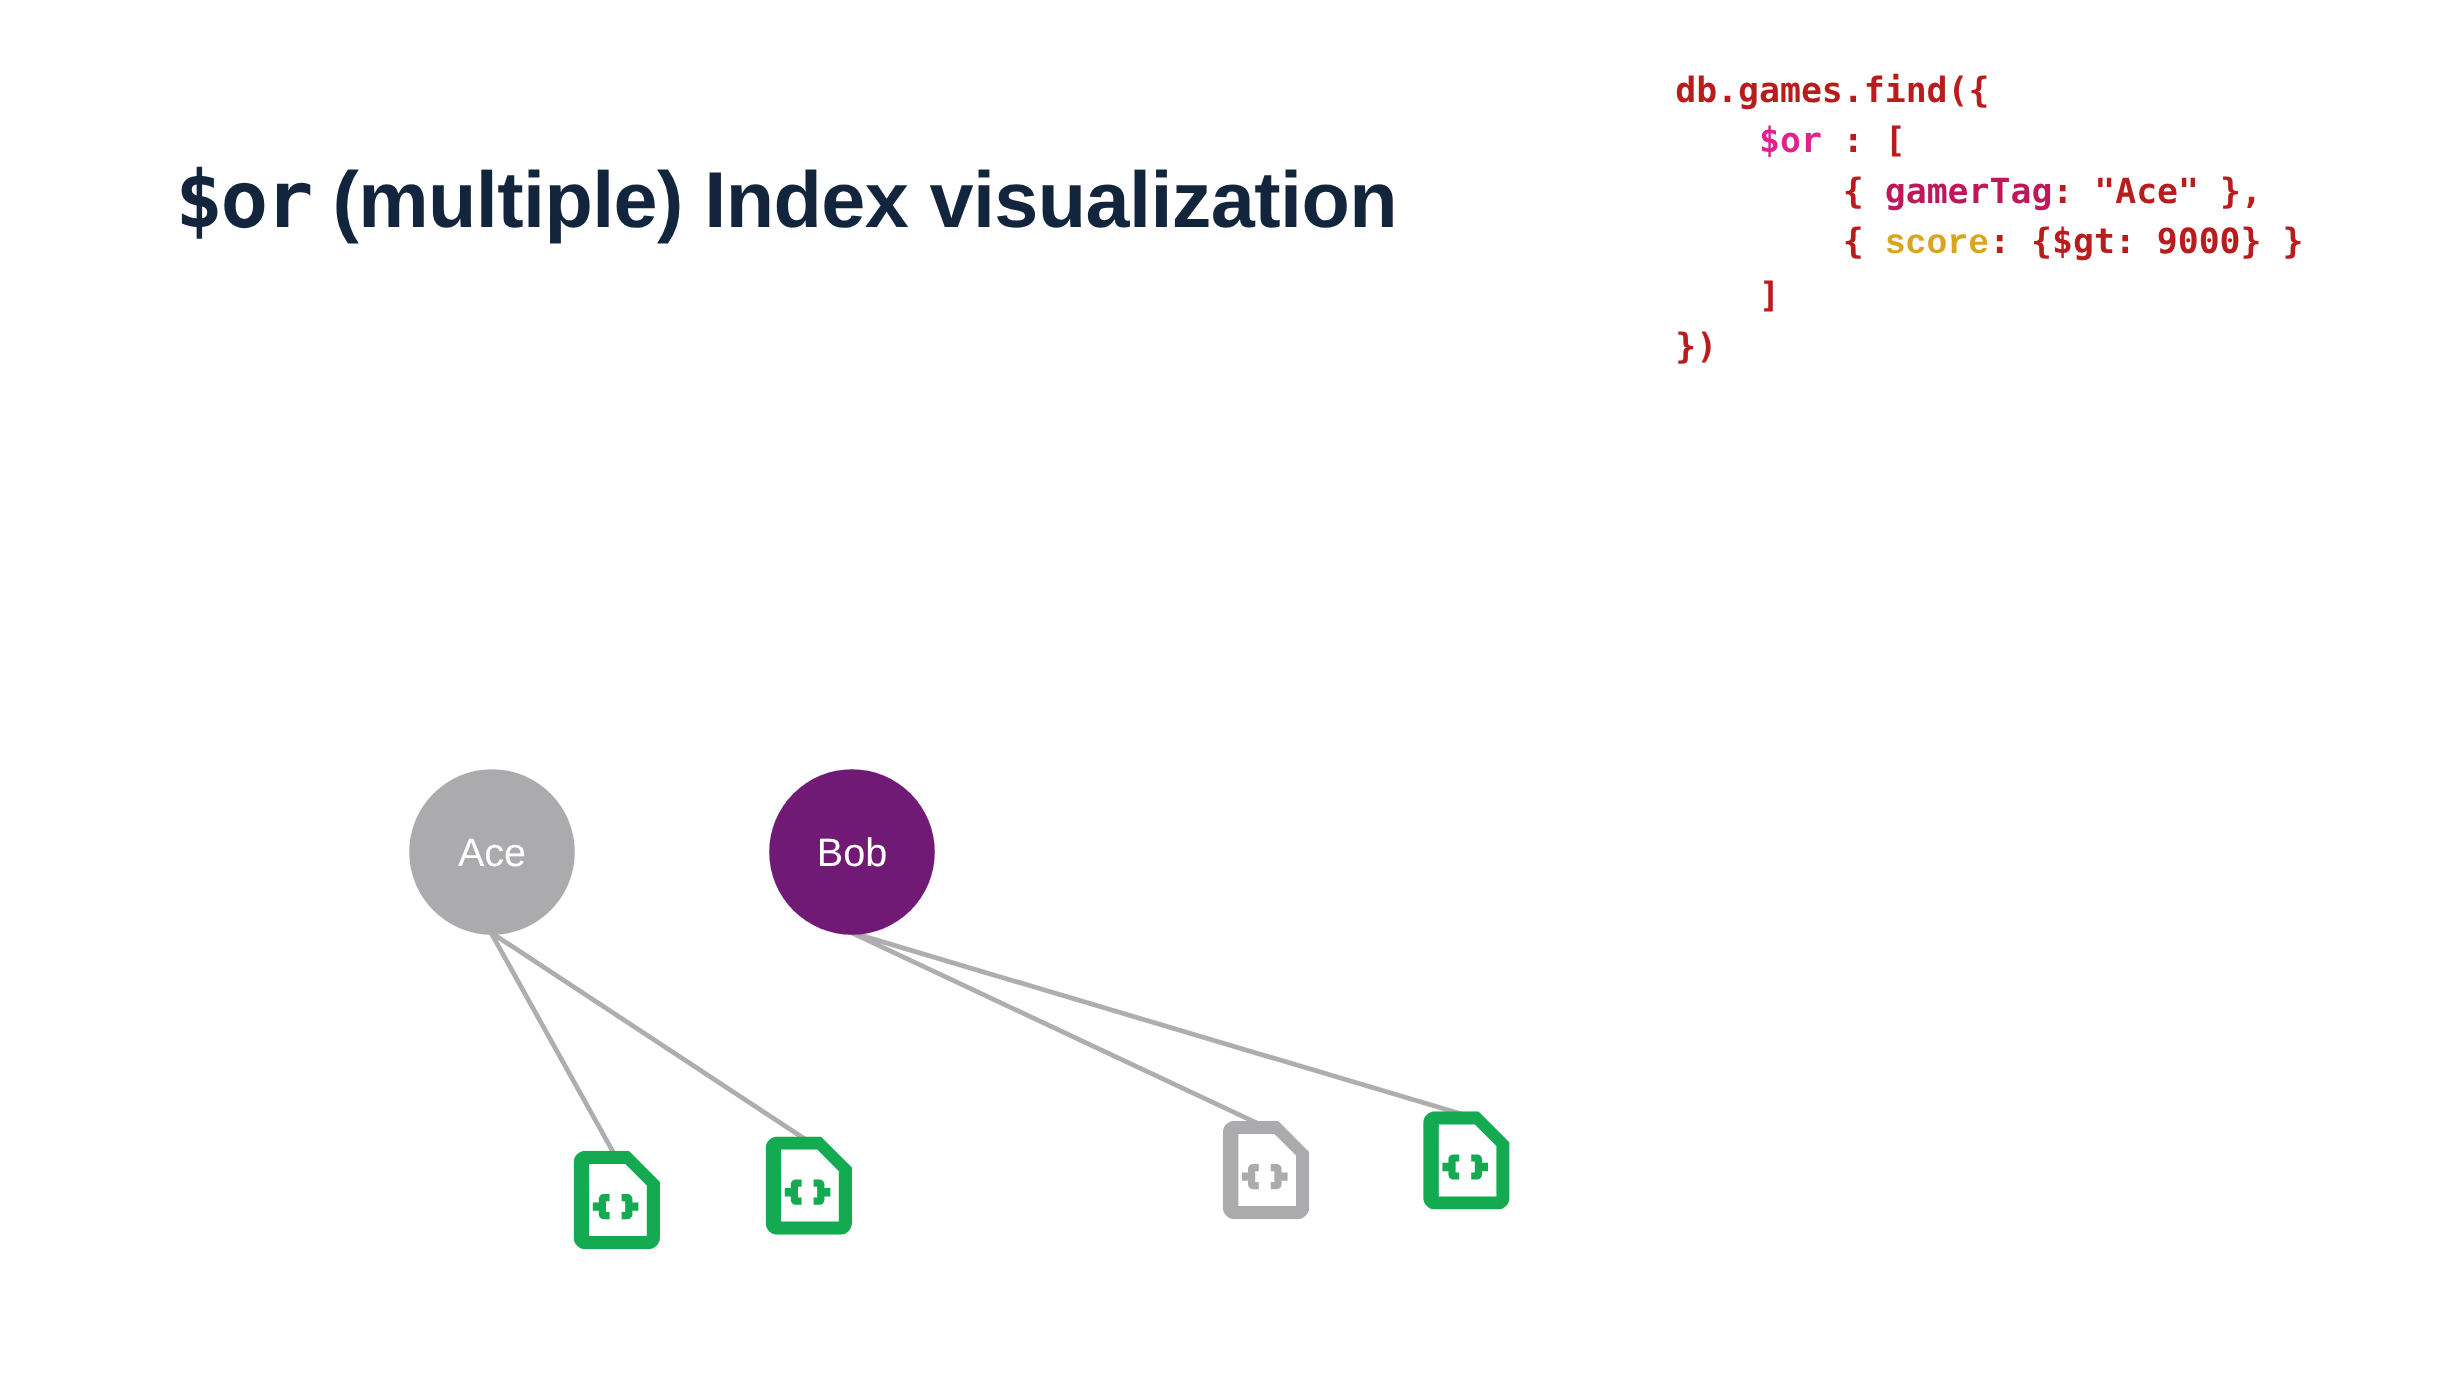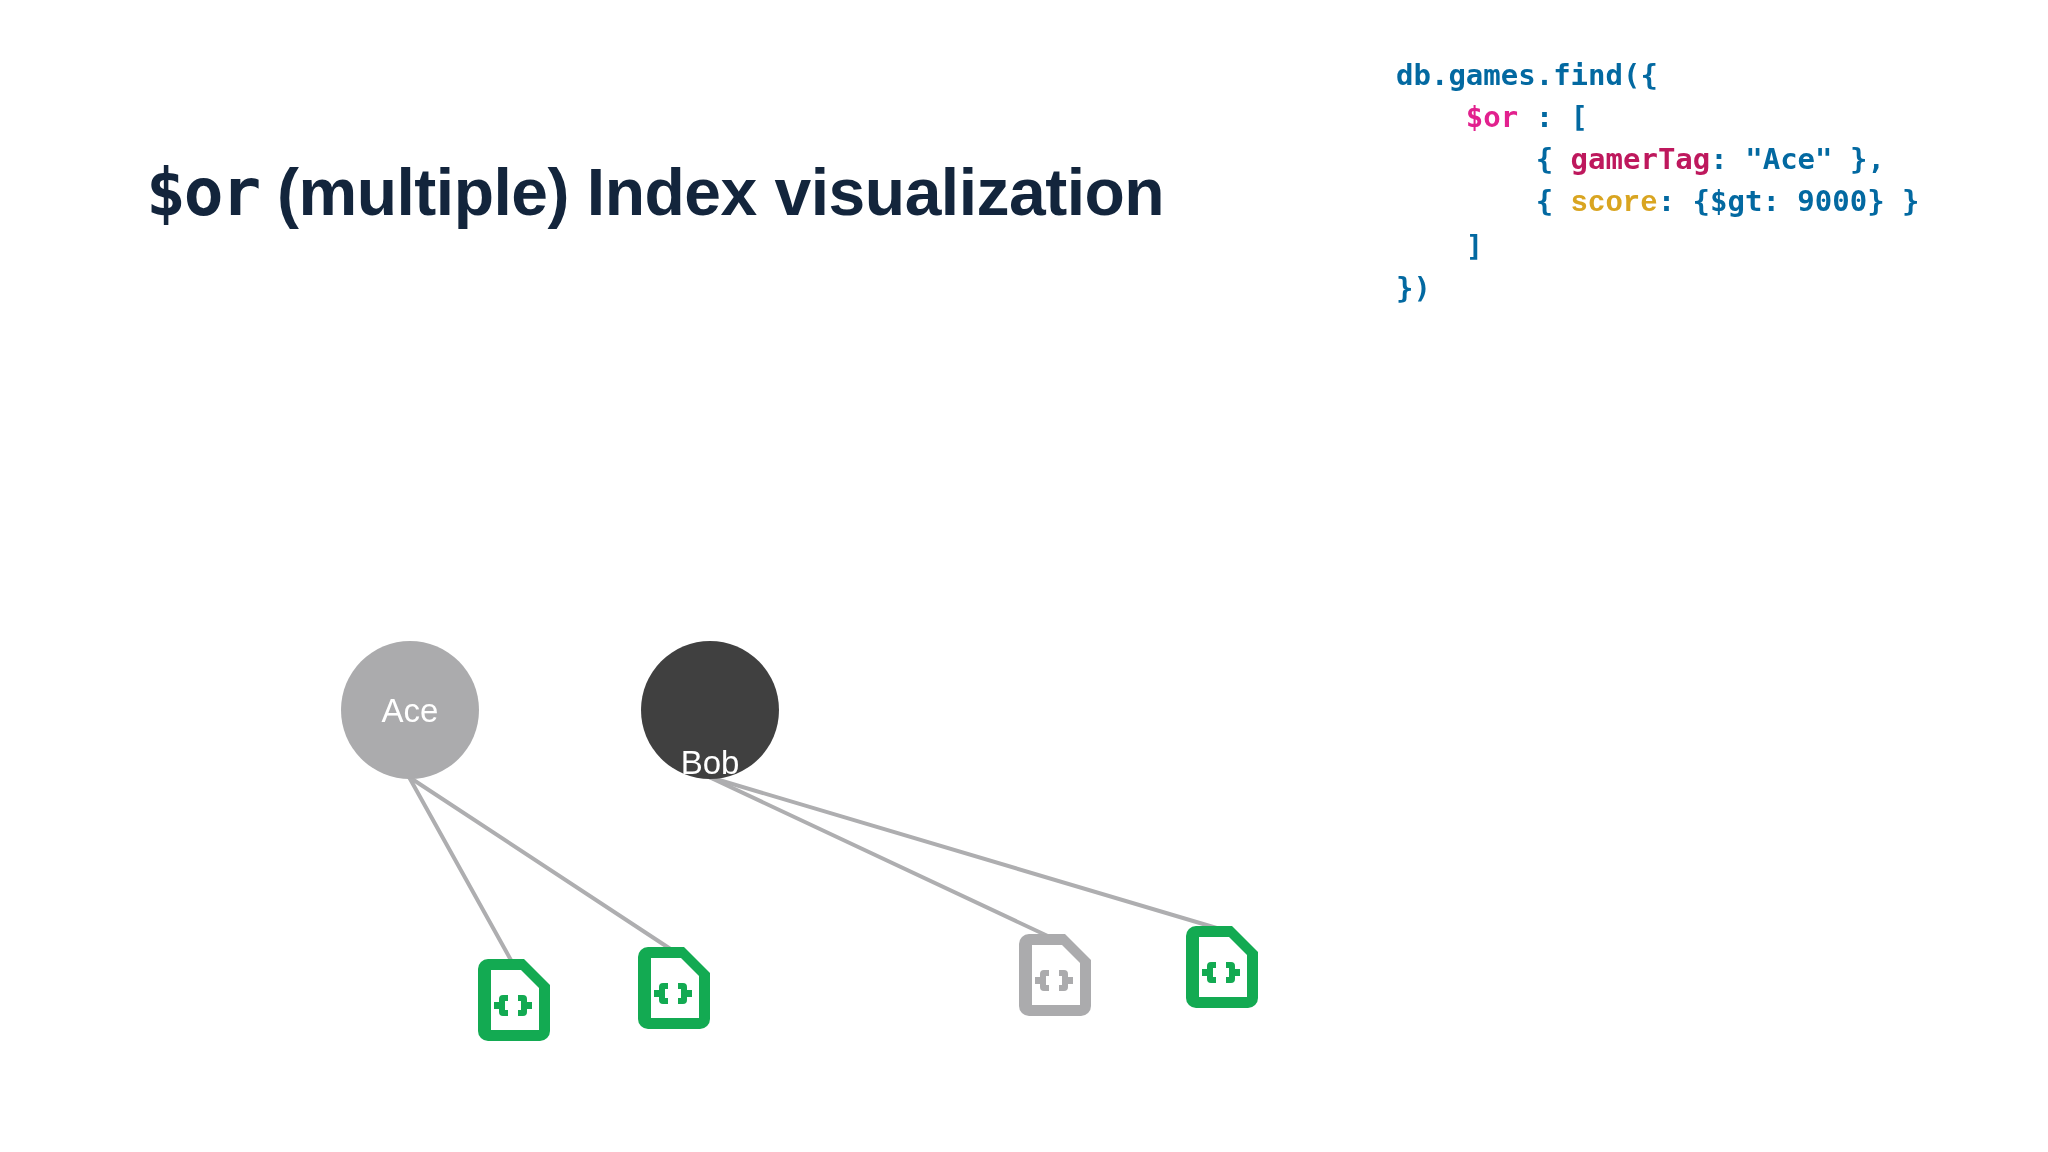--- a/index.html
+++ b/index.html
@@ -23,21 +23,20 @@
   #slide-title {
     position: absolute;
     left: 146px;
     top: 130px;
     font-size: 66px;
     font-weight: bold;
     color: #13253C;
     letter-spacing: -0.5px;
     white-space: nowrap;
     line-height: 1.1;
-    margin-top: 26px;
   }
   #slide-title .mono-token {
     font-family: "DejaVu Sans Mono", "Liberation Mono", monospace;
     font-weight: bold;
     letter-spacing: -2px;
   }
 
   
   #code-block {
     position: absolute;
@@ -46,21 +45,21 @@
     font-family: "DejaVu Sans Mono", "Liberation Mono", monospace;
     font-size: 29px;
     font-weight: bold;
     line-height: 42px;
     color: #1b1b1b;
     white-space: pre;
   }
   .tok-op     { color: #E2218E; }
   .tok-field1 { color: #be185d; }
   .tok-field2 { color: #D9A521; font-family: Liberation Mono, monospace; }
-  .tok-plain  { color: #0369a1; }
+  .tok-plain  { color: #b91c1c; }
 
   
   #graph-layer {
     position: absolute;
     left: 0;
     top: 0;
     width: 1788px;
     height: 1152px;
   }
   #edge-svg {
@@ -113,21 +112,21 @@
   <div id="graph-layer">
     <svg id="edge-svg" viewBox="0 0 2048 1152">
         <line x1="409" y1="777" x2="512" y2="962" class="edge-line" stroke="#AEAEB0"></line>
         <line x1="409" y1="777" x2="672" y2="950" class="edge-line" stroke="#AEAEB0"></line>
         <line x1="709" y1="777" x2="1052" y2="938" class="edge-line" stroke="#AEAEB0"></line>
         <line x1="709" y1="777" x2="1220" y2="929" class="edge-line" stroke="#AEAEB0"></line>
       </svg>
   <div class="node-circle" style="left: 341px; top: 641px; width: 138px; height: 138px; background: rgb(171, 171, 173);">
         <span class="node-label" style="color: rgb(255, 255, 255);">Ace</span>
       </div>
-      <div class="node-circle" style="left: 641px; top: 641px; width: 138px; height: 138px; background: #404040; align-items: flex-end;">
+      <div class="node-circle" style="left: 641px; top: 641px; width: 138px; height: 138px; background: #701a75;">
         <span class="node-label" style="color: rgb(255, 255, 255);">Bob</span>
       </div>
       <div class="doc-icon" style="left: 478px; top: 959px; width: 72px; height: 82px;">
         <svg viewBox="0 0 72 82" width="72" height="82">
           <path d="M10,0 H46 L72,26 V72 A10,10 0 0 1 62,82 H10 A10,10 0 0 1 0,72 V10 A10,10 0 0 1 10,0 Z" fill="#13AA52"></path>
           <path d="M13,11 H43 L61,29 V71 H13 Z" fill="#ffffff"></path>
           <path d="M30,36 h-5 a4,4 0 0 0 -4,4 v3 h-5 v7 h5 v3 a4,4 0 0 0 4,4 h5 v-6 h-3 v-9 h3 z" fill="#13AA52"></path>
           <path d="M40,36 h5 a4,4 0 0 1 4,4 v3 h5 v7 h-5 v3 a4,4 0 0 1 -4,4 h-5 v-6 h3 v-9 h-3 z" fill="#13AA52"></path>
         </svg>
       </div>

